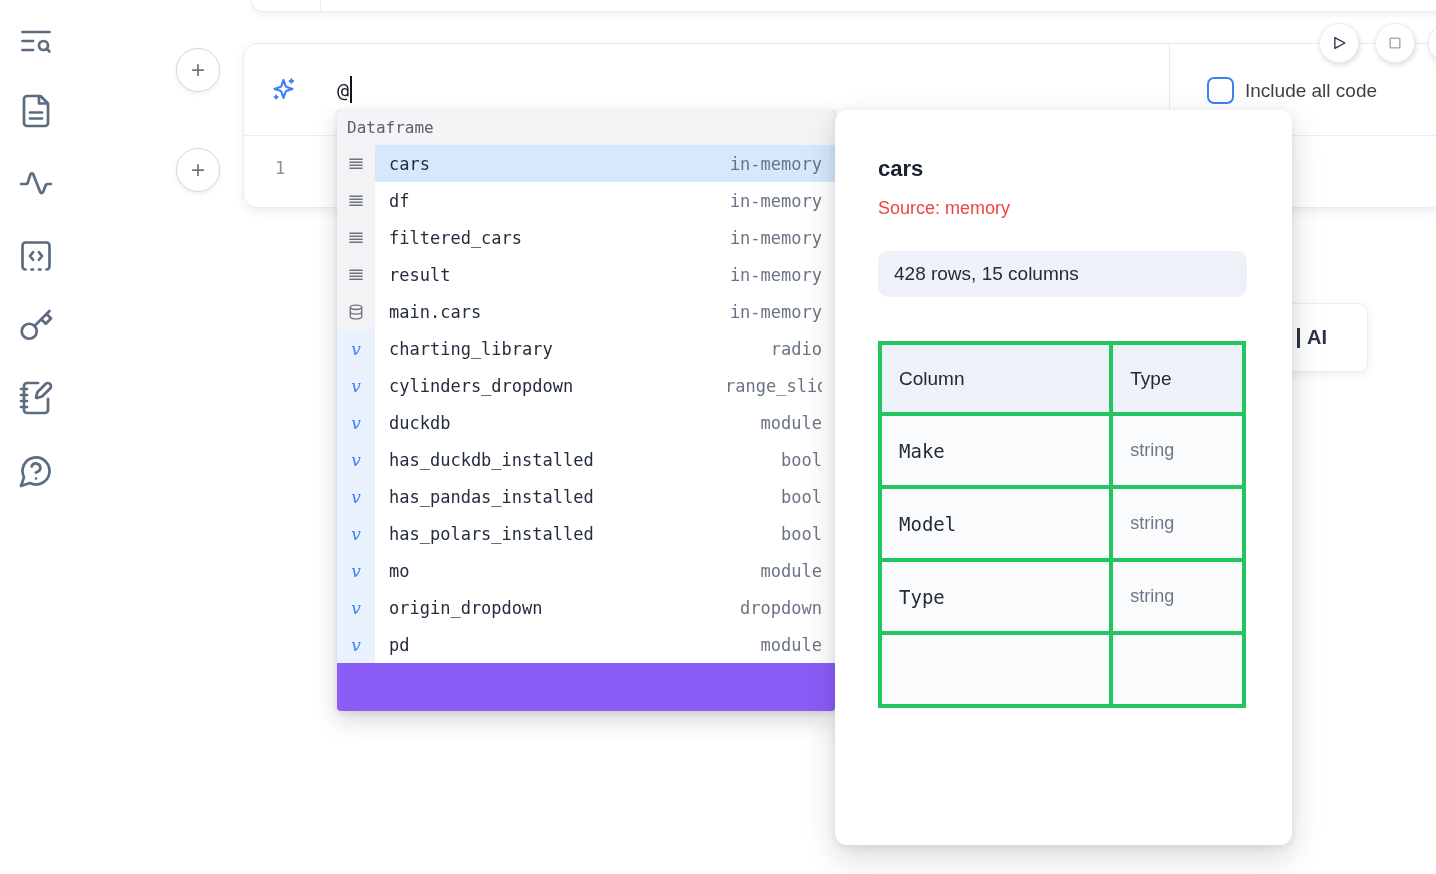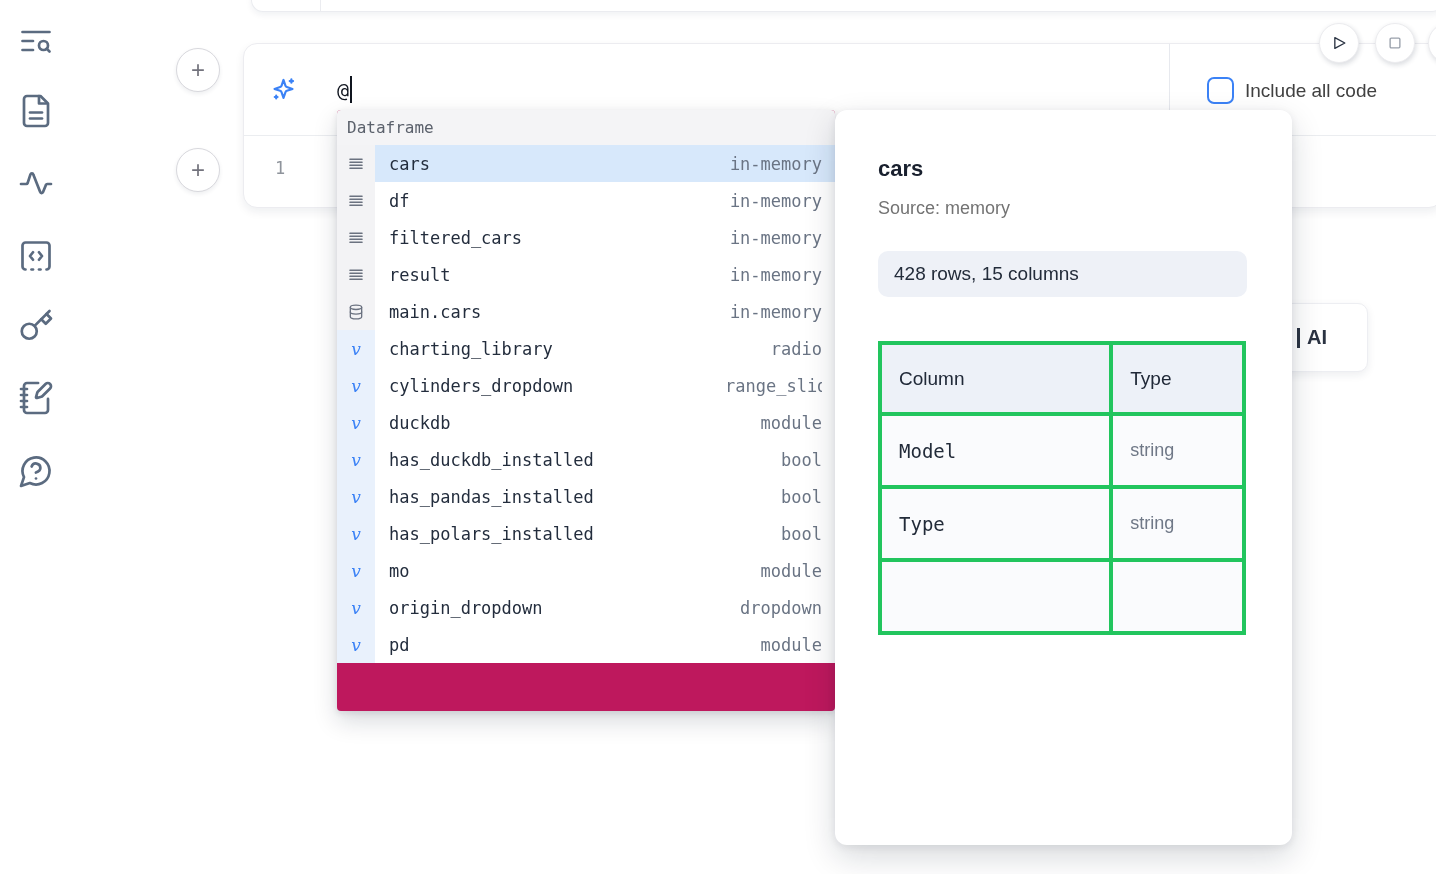--- a/index.html
+++ b/index.html
@@ -41,40 +41,40 @@
   .run-stop{left:1375px}
   .run-extra{left:1428px}
   .run-btn svg{fill:none;stroke-linecap:round;stroke-linejoin:round}
 
   
   .plus-btn{position:absolute;left:176px;width:44px;height:44px;border-radius:50%;background:#fff;border:1.5px solid #d8d8dd;
     box-shadow:0 2px 4px rgba(25,35,60,.08);color:#73737d;font-size:24px;font-weight:300;display:flex;align-items:center;justify-content:center;cursor:pointer;z-index:2}
   .plus-top{top:48px}.plus-bottom{top:148px}
 
   
-  .ac{position:absolute;left:337px;top:110px;width:498px;height:601px;background:#be185d;border-radius:4px;
+  .ac{position:absolute;left:337px;top:110px;width:498px;height:601px;background:#8b5cf6;border-radius:4px;
     box-shadow:0 10px 24px rgba(15,23,42,.16),0 2px 6px rgba(15,23,42,.10);z-index:5;overflow:hidden;
     font-family:"DejaVu Sans Mono",monospace}
   .ac-header{height:35px;background:#f4f4f6;color:#5b616c;font-size:16px;line-height:35px;padding-left:10px}
   .ac-row{height:37px;display:flex;cursor:pointer}
   .ac-gutter{width:38px;background:#f3f3f5;display:flex;align-items:center;justify-content:center;flex:none}
   .ac-gutter.variable-icon{background:#e9f1fc}
   .ac-gutter svg{stroke:#6b7280;fill:none;stroke-width:1.6;stroke-linecap:round}
   .v-glyph{font-family:"DejaVu Serif",serif;font-style:italic;color:#3b82f6;font-size:17px}
   .ac-content{flex:1;display:flex;align-items:center;min-width:0;padding:0 13px 0 14px;background:#fff}
   .ac-row.selected .ac-content{background:#d7e8fb}
   .ac-name{color:#232d3d;font-size:17px;white-space:nowrap}
   .ac-type{margin-left:auto;color:#6a7484;font-size:17px;white-space:nowrap}
   .ac-type.clip{max-width:97px;overflow:hidden;flex:none}
 
   
   .preview-panel{position:absolute;left:835px;top:110px;width:457px;height:735px;background:#fff;border-radius:12px;
     box-shadow:0 12px 32px rgba(15,23,42,.16),0 2px 8px rgba(15,23,42,.08);z-index:6;padding:46px 45px 0 43px}
   .pv-title{font-size:22px;font-weight:700;color:#19202e}
-  .pv-source{margin-top:16px;font-size:18px;color:#737373}
+  .pv-source{margin-top:16px;font-size:18px;color:#ef4444}
   .pv-shape{margin-top:32px;height:46px;line-height:46px;background:#eef1f7;border-radius:10px;padding-left:16px;
     font-size:19px;color:#232c3a}
   .pv-tablewrap{margin-top:44px;height:468px;overflow:hidden}
   .pv-table{border-collapse:collapse;width:368px}
   .pv-table th,.pv-table td{border:4px solid #22c55e}
   .pv-table th{height:71px;background:#edf1f8;font-weight:500;color:#202938;font-size:19px;text-align:left;padding:0 0 0 17px}
   .pv-table th.col-name{width:234px}.pv-table th.col-type{width:134px}
   .pv-table td{height:73px;padding:0 0 0 17px;background:#fafbfd}
   .pv-table td.mono{font-family:"DejaVu Sans Mono",monospace;font-size:19px;color:#222b39}
   .pv-table td.type{font-size:18px;color:#6f7887}
@@ -356,20 +356,24 @@
   <div class="pv-tablewrap">
     <table class="pv-table">
         <thead>
           <tr id="pv-head">
             <th class="col-name">Column</th>
             <th class="col-type">Type</th>
           </tr>
         </thead>
         <tbody id="pv-body">
           <tr>
+            <td class="mono">Make</td>
+            <td class="type">string</td>
+          </tr>
+          <tr>
             <td class="mono">Model</td>
             <td class="type">string</td>
           </tr>
           <tr>
             <td class="mono">Type</td>
             <td class="type">string</td>
           </tr>
           <tr>
             <td class="mono"></td>
             <td class="type"></td>

